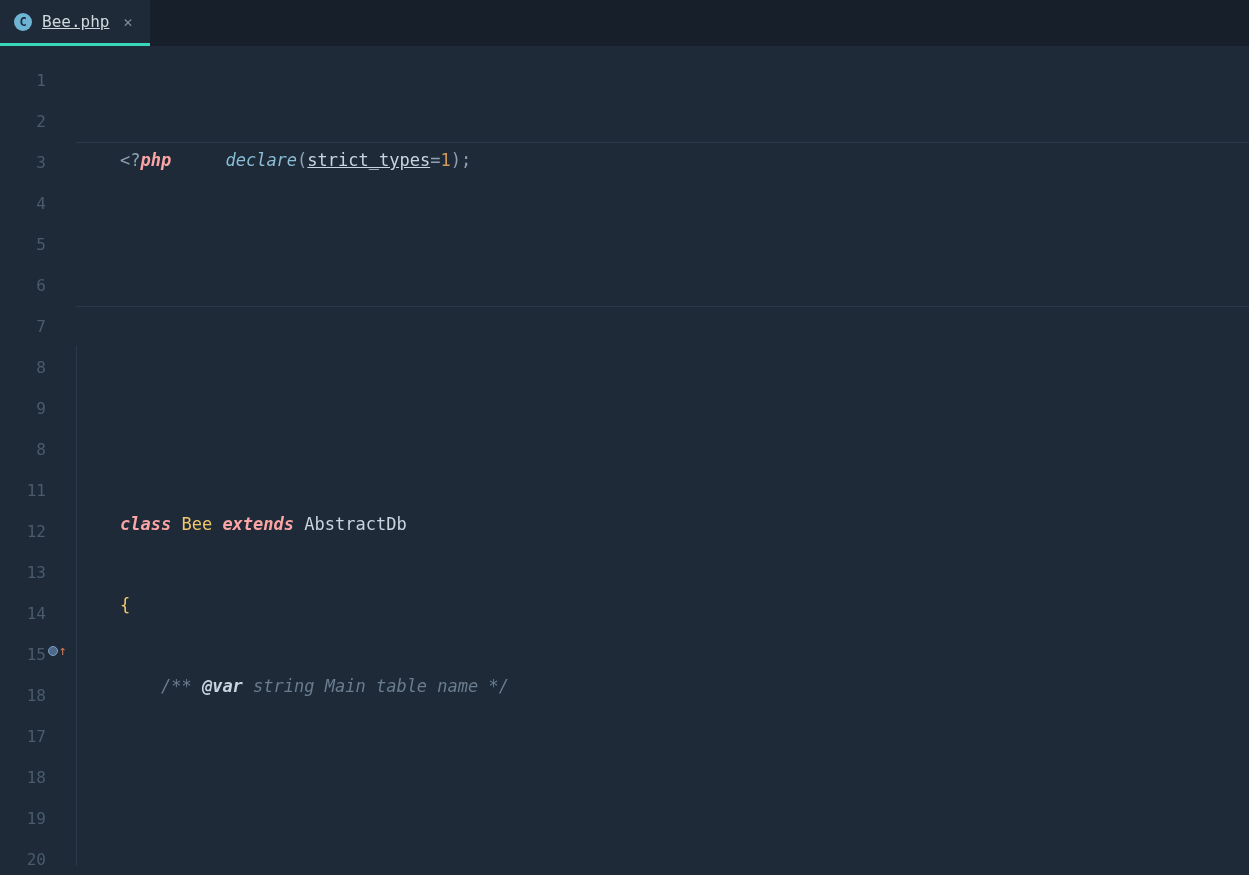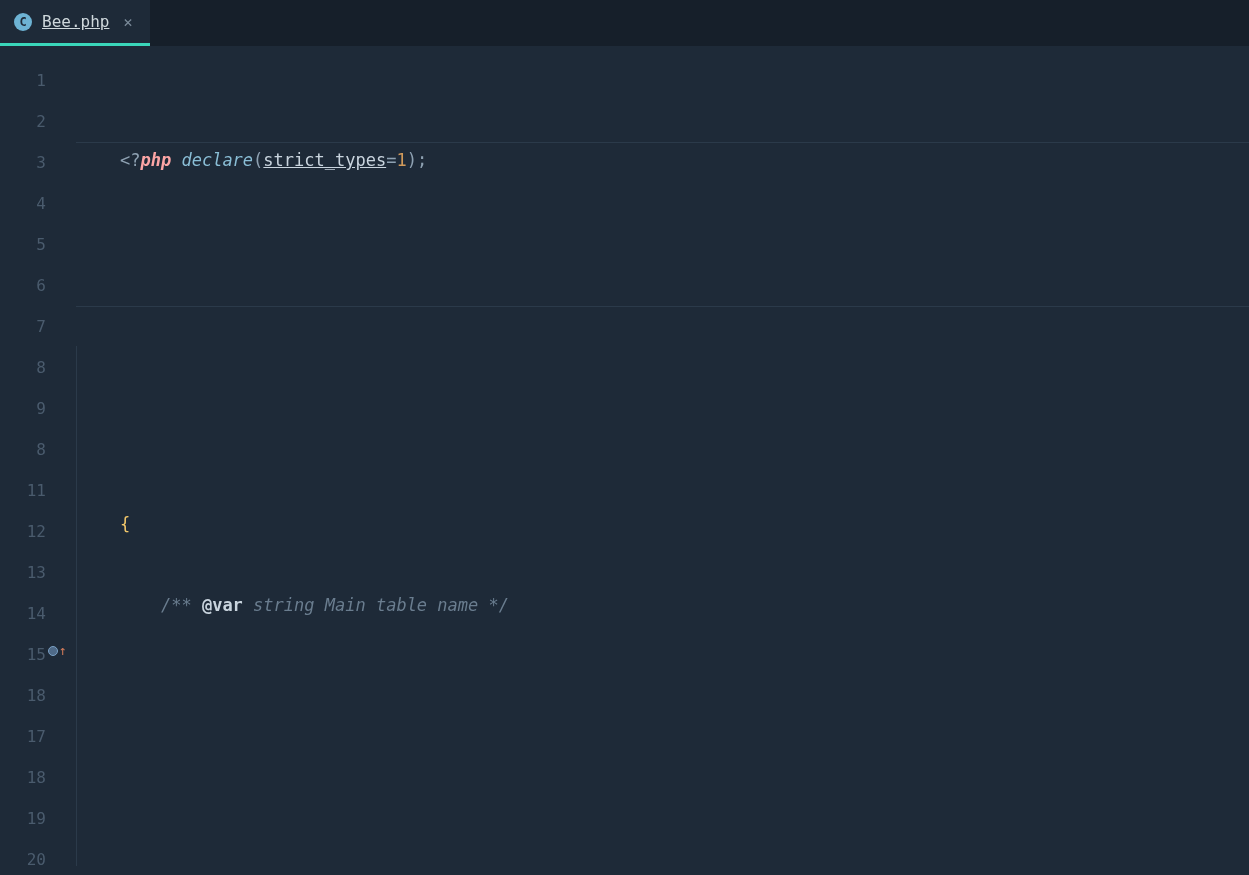--- a/index.html
+++ b/index.html
@@ -96,28 +96,28 @@
     border-top: 1px solid #2b3a4a;
   }
   .code .vguide {
     position: absolute;
     top: 0; bottom: 0;
     width: 1px;
     background: #2b3a4a;
   }
   
   .k-it { color: #fca5a5; font-style: italic; font-weight: bold; }   
-  .fn-it { color: #8abed6; font-style: italic; }  
+  .fn-it { color: #8abed6; font-style: italic; padding-left: 44px; }  
   .num { color: #d19a5b; }
   .punc { color: #8ea1b2; }
   .ns { color: #c9d4de; text-decoration: underline; }
   .cls { color: #f2c76a; }       
   .type { color: #c9d4de; }      
   .cmt { color: #6a7d8f; font-style: italic; }
-  .doctag { color: #c9d4de; font-weight:600;}
+  .doctag { color: #c9d4de; font-style: italic; font-weight:600;}
   .brace { color: #f2c76a; }
   .ital { font-style: italic; }
 </style>
 </head>
 <body>
 
 <div class="tab-bar">
   <div class="tab">
     <span class="icon">C</span>
     <span class="label">Bee.php</span>
@@ -153,20 +153,21 @@
     </div>
   <div class="code">
     <div class="vguide" style="left:0px; top:300px; height:520px;"></div>
 
     <div class="line"><span class="punc">&lt;?</span><span class="k-it">php</span><span class="fn-it"> declare</span><span class="punc">(</span><span class="ns">strict_types</span><span class="punc">=</span><span class="num">1</span><span class="punc">);</span></div>
     <div class="line"></div>
     <div class="hr" style="top:96px;"></div>
     <div class="line"></div>
     <div class="line"></div>
     <div class="hr" style="top:260px;"></div>
+    <div class="line"><span class="k-it">class</span><span class="cls"> Bee</span><span class="k-it"> extends</span><span class="type"> AbstractDb</span></div>
     <div class="line"><span class="brace">{</span></div>
     <div class="line">    <span class="cmt">/** </span><span class="doctag">@var</span><span class="cmt ital"> string</span><span class="cmt"> Main table name */</span></div>
     
     
     
     
     
     
     
     

